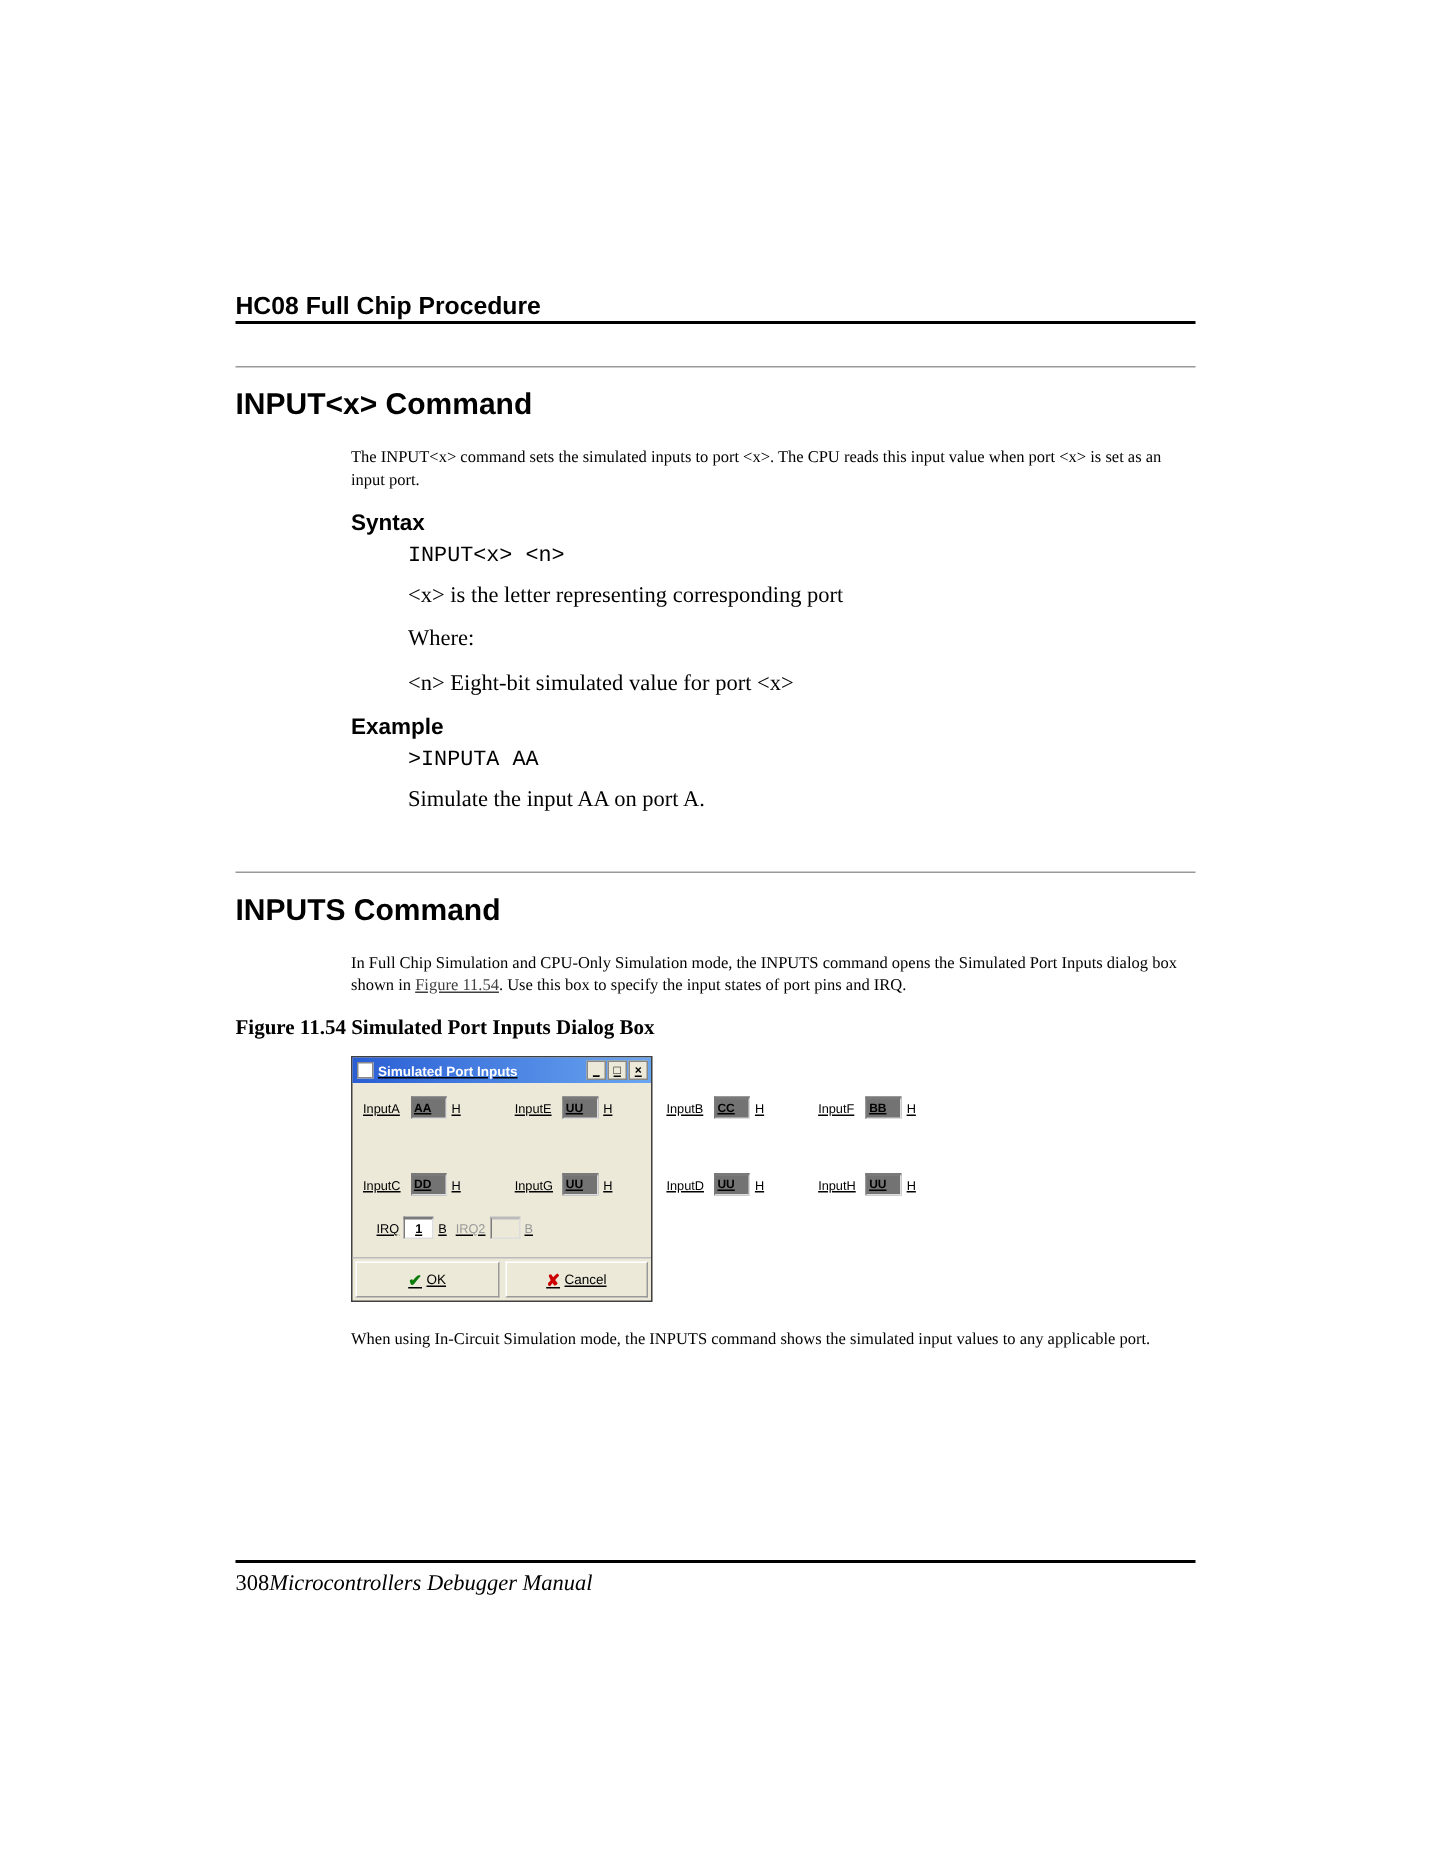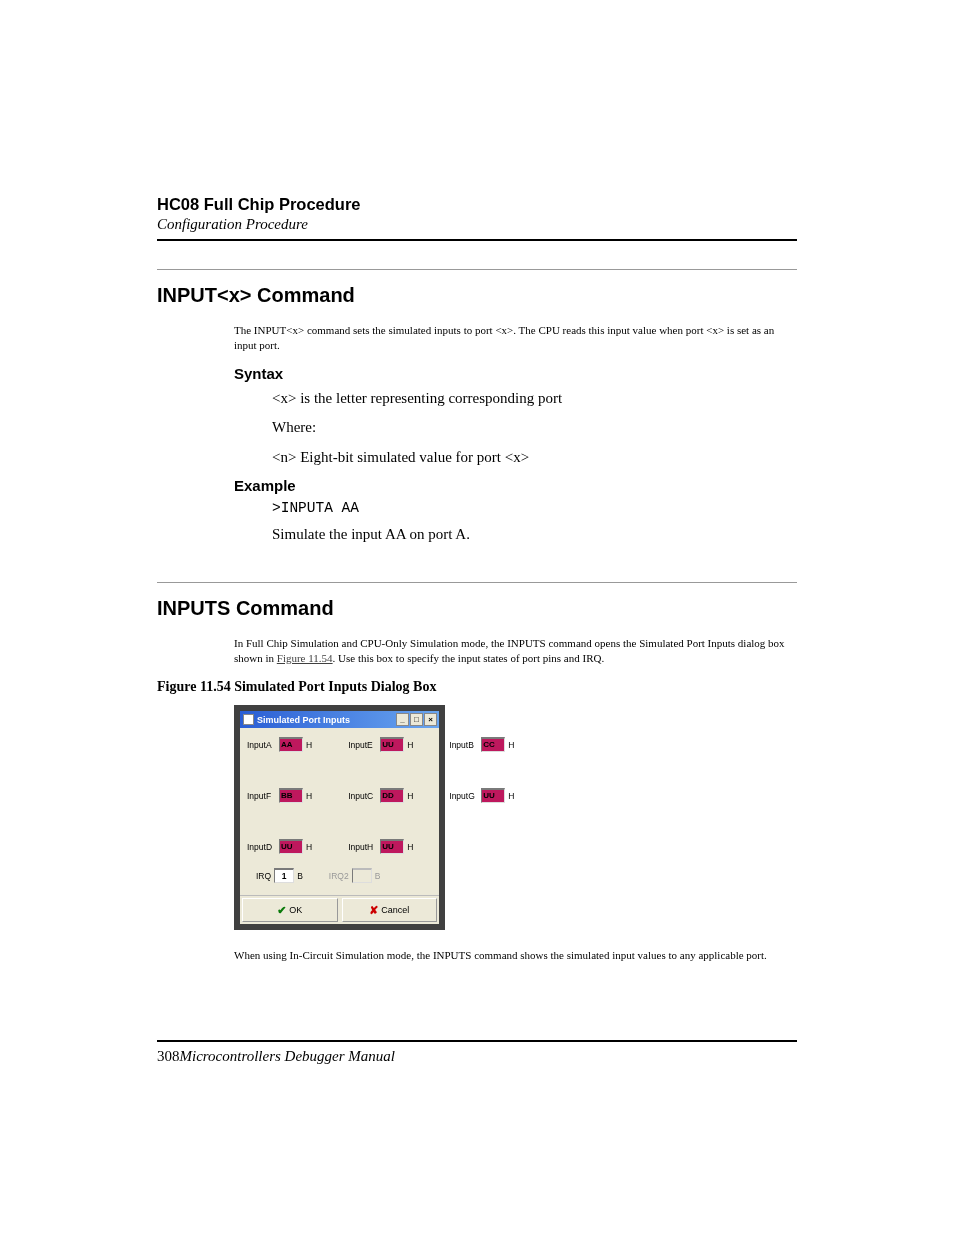--- a/index.html
+++ b/index.html
@@ -75,24 +75,25 @@
       font-weight: bold;
       font-size: 14px;
       margin: 14px 0 10px 0;
     }
     .dialog-wrap {
       margin-left: 77px;
       margin-bottom: 18px;
     }
     .dialog {
       width: 199px;
-      border: 6px solid #404040;
+      border: 1px solid #404040;
       background: #ece9d8;
       font-family: Arial, Helvetica, sans-serif;
       font-size: 9px;
+      text-decoration: underline;
     }
     .titlebar {
       background: linear-gradient(to right, #2a5ed4, #6aa6f0);
       color: white;
       font-weight: bold;
       font-size: 9px;
       padding: 2px 2px 2px 3px;
       display: flex;
       align-items: center;
       justify-content: space-between;
@@ -123,21 +124,21 @@
       font-size: 8px;
       color: #000;
       font-family: Arial;
       line-height: 1;
     }
     .dialog-body {
       padding: 9px 7px 2px 7px;
     }
     .input-grid {
       display: grid;
-      grid-template-columns: 1fr 1fr 1fr;
+      grid-template-columns: 1fr 1fr 1fr 1fr;
       column-gap: 10px;
       row-gap: 5px;
       margin-bottom: 14px;
       gap: 36px;
     }
     .input-item {
       display: flex;
       align-items: center;
       gap: 3px;
     }
@@ -146,33 +147,33 @@
       width: 29px;
       white-space: nowrap;
     }
     .input-field {
       width: 20px;
       height: 12px;
       border-top: 2px solid #7a7a7a;
       border-left: 1px solid #7a7a7a;
       border-right: 1px solid #ddd;
       border-bottom: 1px solid #ddd;
-      background: #be185d;
+      background: #737373;
       font-size: 8px;
       font-weight: bold;
       line-height: 12px;
       padding: 0 1px;
       overflow: hidden;
     }
     .suffix {
       font-size: 8.5px;
     }
     .irq-row {
       display: flex;
-      gap: 26px;
+      gap: 6px;
       margin-bottom: 10px;
       padding-left: 9px;
       text-align: center;
     }
     .irq-item {
       display: flex;
       align-items: center;
       gap: 3px;
     }
     .irq-label {
@@ -247,29 +248,29 @@
     .spacer-before-section2 {
       height: 28px;
     }
   </style>
 </head>
 <body>
 
 <div class="page">
   <div class="header-section">
     <p class="doc-title">HC08 Full Chip Procedure</p>
-    <p class="subtitle">Configuration Procedure</p>
     <hr class="hr-thick">
   </div>
 
   <hr class="section-hr">
   <h2 class="section-heading">INPUT&lt;x&gt; Command</h2>
   <p class="body-text">The INPUT&lt;x&gt; command sets the simulated inputs to port &lt;x&gt;. The CPU reads this input value when port &lt;x&gt; is set as an input port.</p>
 
   <p class="sub-heading">Syntax</p>
+  <p class="code-line">INPUT&lt;x&gt;  &lt;n&gt;</p>
   <p class="indent-text">&lt;x&gt; is the letter representing corresponding port</p>
   <p class="indent-text">Where:</p>
   <p class="indent-text">&lt;n&gt; Eight-bit simulated value for port &lt;x&gt;</p>
 
   <p class="sub-heading">Example</p>
   <p class="code-line">&gt;INPUTA AA</p>
   <p class="indent-text">Simulate the input AA on port A.</p>
 
   <div class="spacer-before-section2"></div>
 

